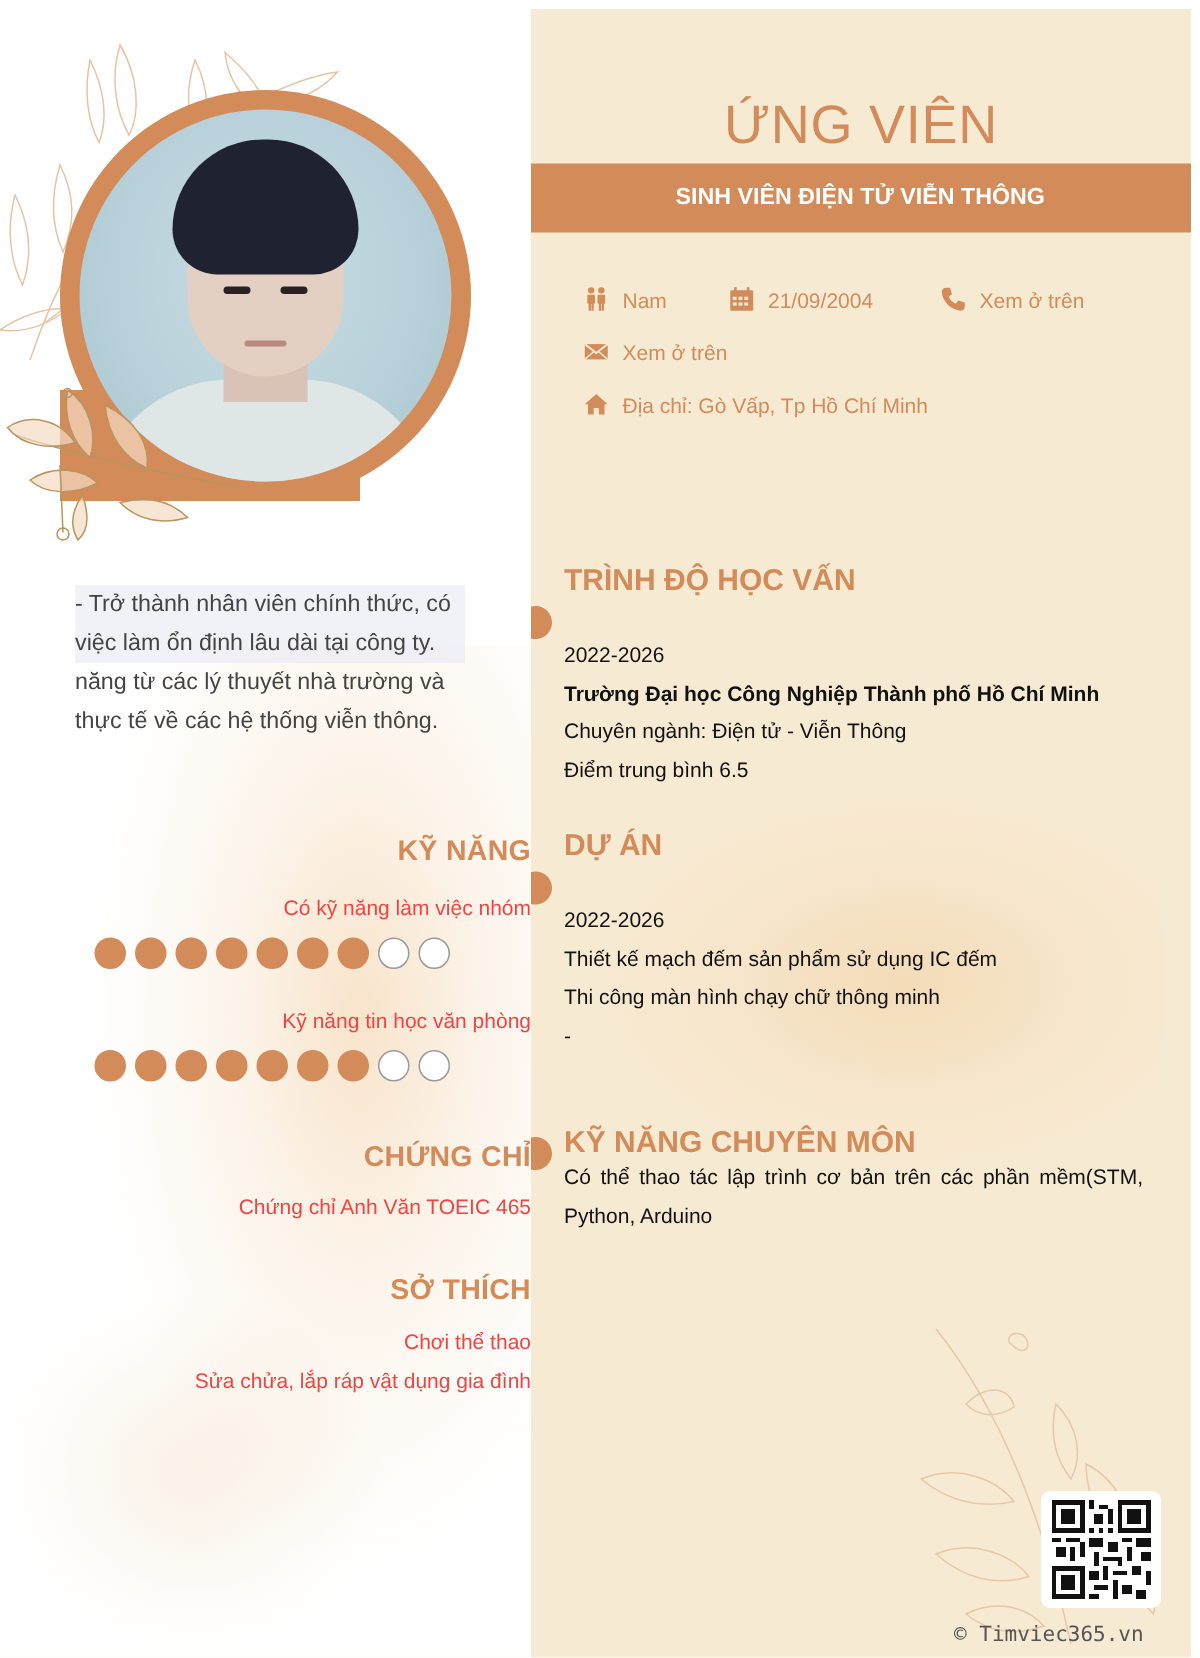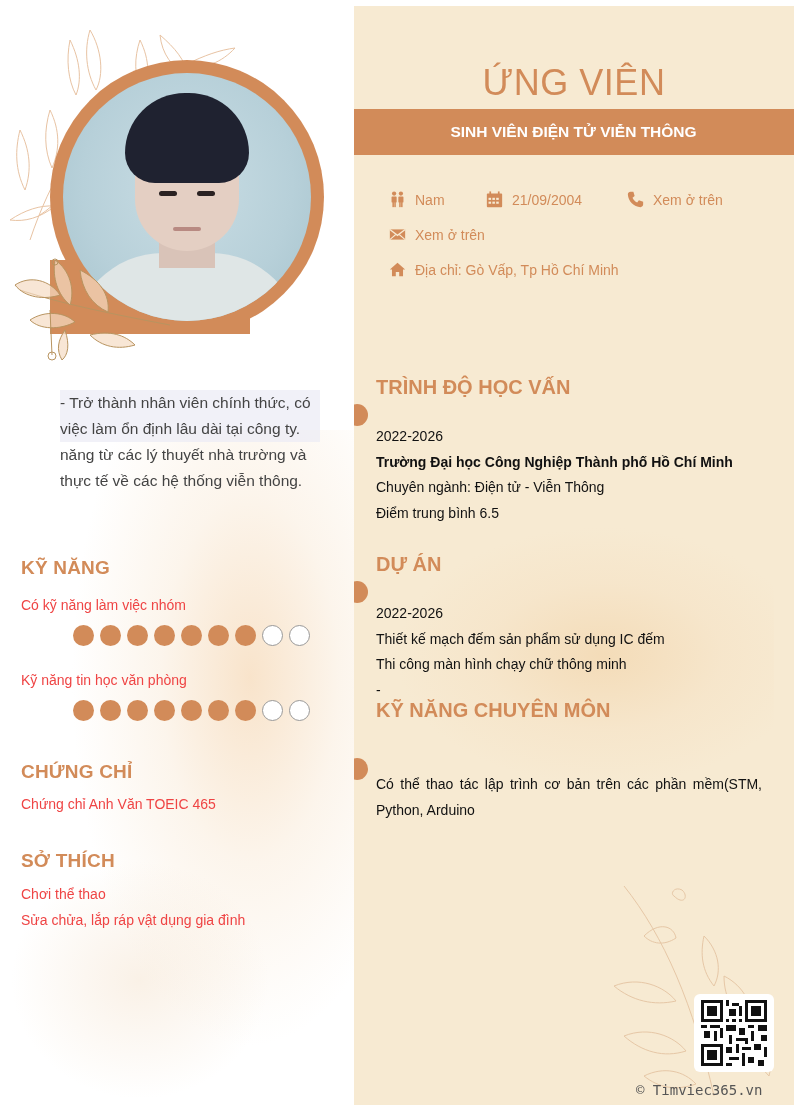--- a/index.html
+++ b/index.html
@@ -2,21 +2,21 @@
 <html><head>
 <meta charset="utf-8">
 <style>
   * { box-sizing: border-box; margin: 0; padding: 0; }
   html, body { width: 800px; height: 1105px; background: #ffffff; overflow: hidden; }
   body { position: relative; font-family: "Liberation Sans", "DejaVu Sans", sans-serif; color: #1a1a1a; }
 
   .page { position: absolute; left: 0; top: 0; width: 800px; height: 1105px; background: #ffffff; }
 
   
-  .left-col { position: absolute; left: 0; top: 0; width: 354px; height: 1105px; overflow: hidden; margin-left: 10px; }
+  .left-col { position: absolute; left: 0; top: 0; width: 354px; height: 1105px; overflow: hidden; }
   .left-glow { position: absolute; left: 60px; top: 430px; width: 300px; height: 620px;
     background: radial-gradient(ellipse at 60% 40%, rgba(243,205,160,0.55) 0%, rgba(247,226,200,0.35) 35%, rgba(255,255,255,0) 70%); }
   .left-glow2 { position: absolute; left: 0px; top: 860px; width: 260px; height: 240px;
     background: radial-gradient(ellipse at 50% 50%, rgba(240,215,185,0.35) 0%, rgba(255,255,255,0) 70%); }
 
   .photo-frame { position: absolute; left: 40px; top: 60px; width: 274px; height: 274px; }
   .photo-ring { position: absolute; left: 0; top: 0; width: 274px; height: 274px; border-radius: 50%; background: #d28b59; }
   .photo-bottom { position: absolute; left: 0; top: 200px; width: 200px; height: 74px; background: #d28b59; }
   .photo { position: absolute; left: 13px; top: 13px; width: 248px; height: 248px; border-radius: 50%;
     background: radial-gradient(ellipse at 50% 45%, #c9dde4 0%, #b7d0d9 60%, #a6c3cd 100%); overflow: hidden; }
@@ -25,21 +25,21 @@
   .photo .neck { position: absolute; left: 96px; top: 165px; width: 56px; height: 30px; background: #d9c3b8; }
   .photo .shirt { position: absolute; left: 10px; top: 180px; width: 228px; height: 100px; border-radius: 90px 90px 0 0; background: #dfe6e6; }
   .photo .eye { position: absolute; top: 118px; width: 18px; height: 5px; border-radius: 3px; background: #2a2222; }
   .photo .mouth { position: absolute; left: 110px; top: 154px; width: 28px; height: 4px; border-radius: 2px; background: #b88a82; }
 
   .leaf-svg { position: absolute; }
 
   .objective { position: absolute; left: 50px; top: 390px; width: 260px; font-size: 15.5px; line-height: 26px; color: #444; }
   .objective .hl { background: rgba(235,235,245,0.7); }
 
-  .l-section { position: absolute; left: 0; width: 354px; text-align: left; padding-left: 11px; }
+  .l-section { position: absolute; left: 0; width: 354px; text-align: right; padding-left: 11px; }
   .l-title { font-weight: bold; font-size: 19px; color: #d28b59; letter-spacing: 0.2px; }
   .l-text { font-size: 14px; color: #ef4444; line-height: 26px; }
 
   .dots { display: flex; justify-content: center; gap: 6px; margin-top: 10px; margin-left: -2px; }
   .dot { width: 21px; height: 21px; border-radius: 50%; background: #d28b59; }
   .dot.empty { background: #ffffff; border: 1px solid #999; }
 
   
   .right-col { position: absolute; left: 354px; top: 6px; width: 440px; height: 1099px; background: #f7ead2; overflow: hidden; }
   .right-glow { position: absolute; left: 40px; top: 520px; width: 380px; height: 260px;
@@ -230,21 +230,21 @@
 
     <div class="r-section-title" style="top:547px">DỰ ÁN</div>
     <div class="bullet" style="top:575px"></div>
     <div class="r-lines" style="top:595px">
       <div>2022-2026</div>
       <div>Thiết kế mạch đếm sản phẩm sử dụng IC đếm</div>
       <div>Thi công màn hình chạy chữ thông minh</div>
       <div>-</div>
     </div>
 
-    <div class="r-section-title" style="top:693px">KỸ NĂNG CHUYÊN MÔN</div>
+    <div class="r-section-title" style="top:745px">KỸ NĂNG CHUYÊN MÔN</div>
     <div class="bullet" style="top:752px"></div>
     <div class="r-lines justify" style="top:766px">Có thể thao tác lập trình cơ bản trên các phần mềm(STM, Python, Arduino</div>
 
     <svg class="leaf-svg" style="left:250px;top:870px" width="190" height="230" viewBox="0 0 190 230">
       <g fill="none" stroke="#e6c7a6" stroke-width="1">
         <path d="M20 10 C60 60 90 130 110 220"></path>
         <path d="M70 20 C80 30 85 20 78 14 C70 10 66 18 70 20Z"></path>
         <path d="M40 60 C55 45 70 50 72 62 C60 70 48 68 40 60Z"></path>
         <path d="M100 60 C115 75 118 95 110 110 C98 95 96 78 100 60Z"></path>
         <path d="M10 110 C35 100 60 110 72 125 C50 130 28 125 10 110Z"></path>

